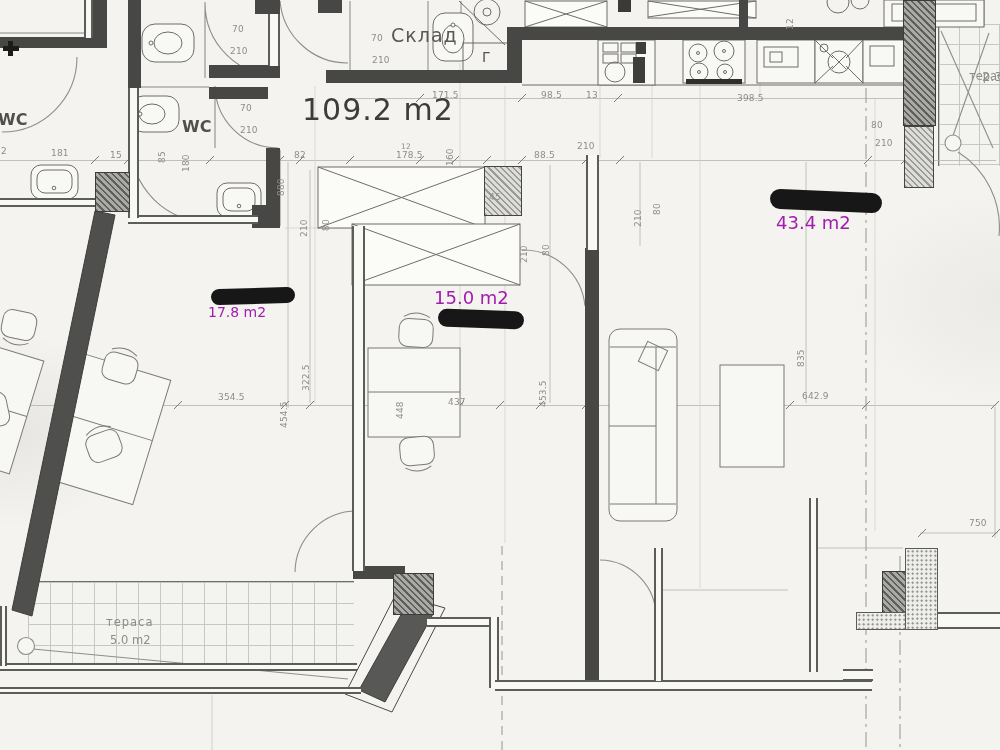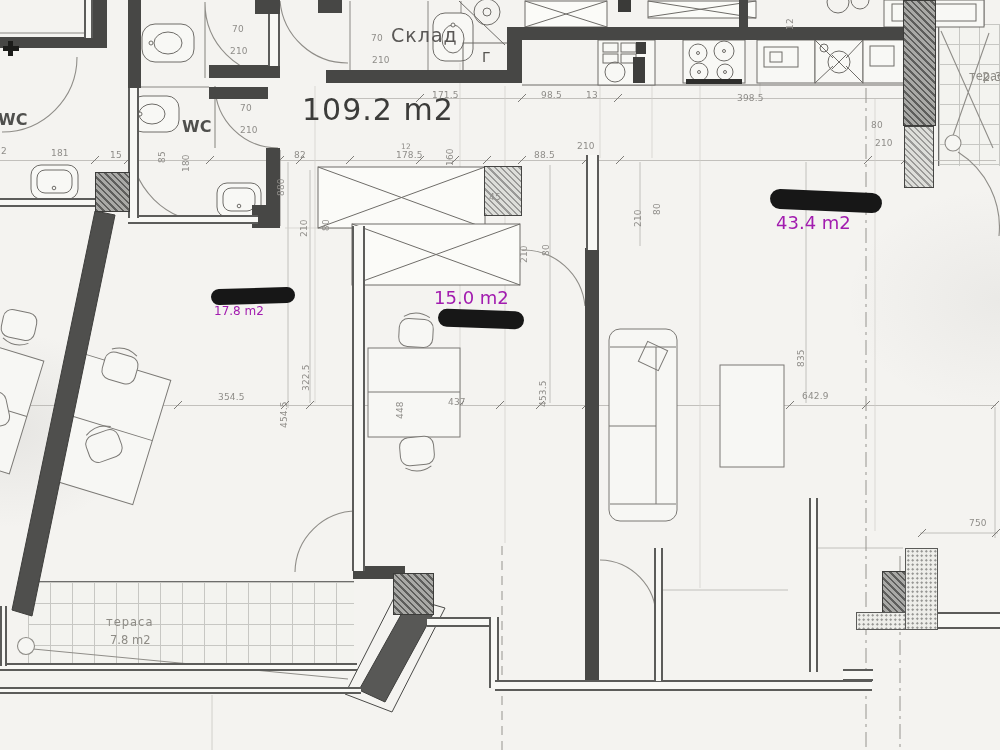--- a/index.html
+++ b/index.html
@@ -238,29 +238,29 @@
   <div class="hatchd" style="left:95px;top:172px;width:35px;height:40px;"></div>
   <div class="hatch" style="left:484px;top:166px;width:38px;height:50px;"></div>
   <div class="hatchd" style="left:393px;top:573px;width:41px;height:42px;"></div>
   <div class="hatchd" style="left:903px;top:0;width:33px;height:126px;"></div>
   <div class="hatch" style="left:904px;top:126px;width:30px;height:62px;"></div>
   <div class="hatchd" style="left:882px;top:571px;width:40px;height:42px;"></div>
   <div class="stip" style="left:856px;top:612px;width:82px;height:18px;"></div>
   <div class="stip" style="left:905px;top:548px;width:33px;height:82px;"></div>
 
   <div class="lbl" style="left:302px;top:92px;font-size:30px;letter-spacing:1px;color:#3c3c3a;">109.2 m2</div>
-  <div class="lbl" style="left:214px;top:304px;font-size:12px;">17.8 m2</div>
+  <div class="lbl" style="left:208px;top:304px;font-size:14px;">17.8 m2</div>
   <div class="lbl" style="left:434px;top:287px;font-size:18px;">15.0 m2</div>
   <div class="lbl" style="left:441px;top:310px;font-size:13px;color:#77756f;">кабинет</div>
   <div class="lbl" style="left:776px;top:212px;font-size:18px;">43.4 m2</div>
   <div class="lbl" style="left:391px;top:24px;font-size:19px;color:#5a5856;letter-spacing:1px;">Склад</div>
   <div class="lbl" style="left:-2px;top:110px;font-size:16px;font-weight:600;color:#4f4f4d;">WC</div>
   <div class="lbl" style="left:182px;top:117px;font-size:16px;font-weight:600;color:#4f4f4d;">WC</div>
   <div class="lbl" style="left:106px;top:615px;font-size:11.5px;color:#8e8c86;letter-spacing:1px;">тераса</div>
-  <div class="lbl" style="left:110px;top:633px;font-size:11.5px;color:#8e8c86;">7.8 m2</div>
+  <div class="lbl" style="left:110px;top:633px;font-size:11.5px;color:#8e8c86;">5.0 m2</div>
   <div class="lbl" style="left:969px;top:69px;font-size:11.5px;color:#8e8c86;">тераса</div>
   <div class="lbl" style="left:982px;top:69px;font-size:13px;color:#8e8c86;">2.3</div>
   <div class="lbl" style="left:482px;top:49px;font-size:14px;color:#55534f;">Г</div>
 
   <div class="dim" style="left:232px;top:24px;">70</div>
   <div class="dim" style="left:230px;top:46px;">210</div>
   <div class="dim" style="left:240px;top:103px;">70</div>
   <div class="dim" style="left:240px;top:125px;">210</div>
   <div class="dim" style="left:371px;top:33px;">70</div>
   <div class="dim" style="left:372px;top:55px;">210</div>

